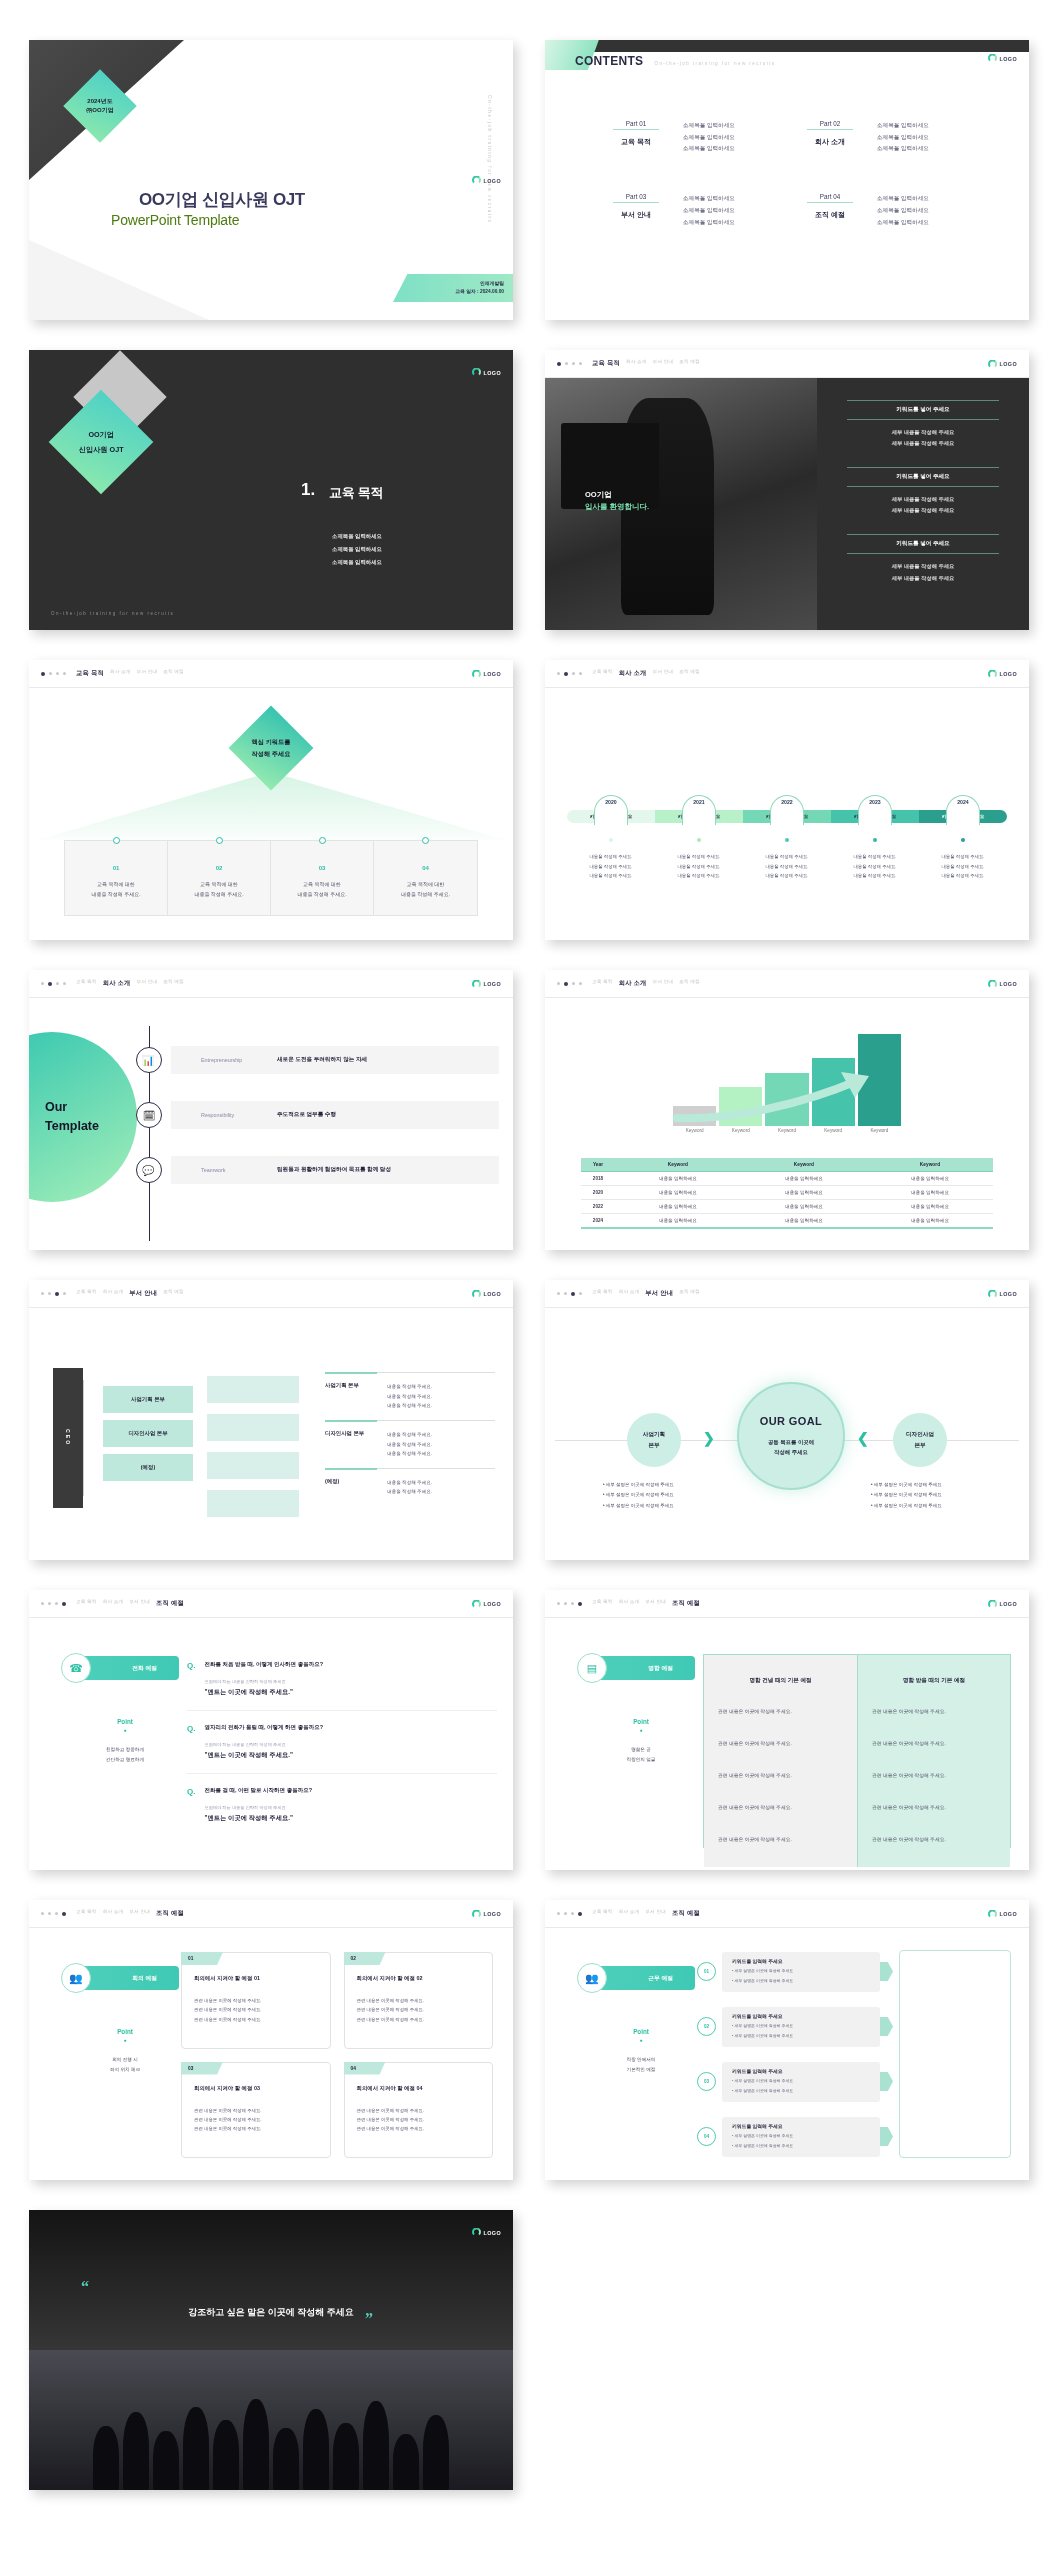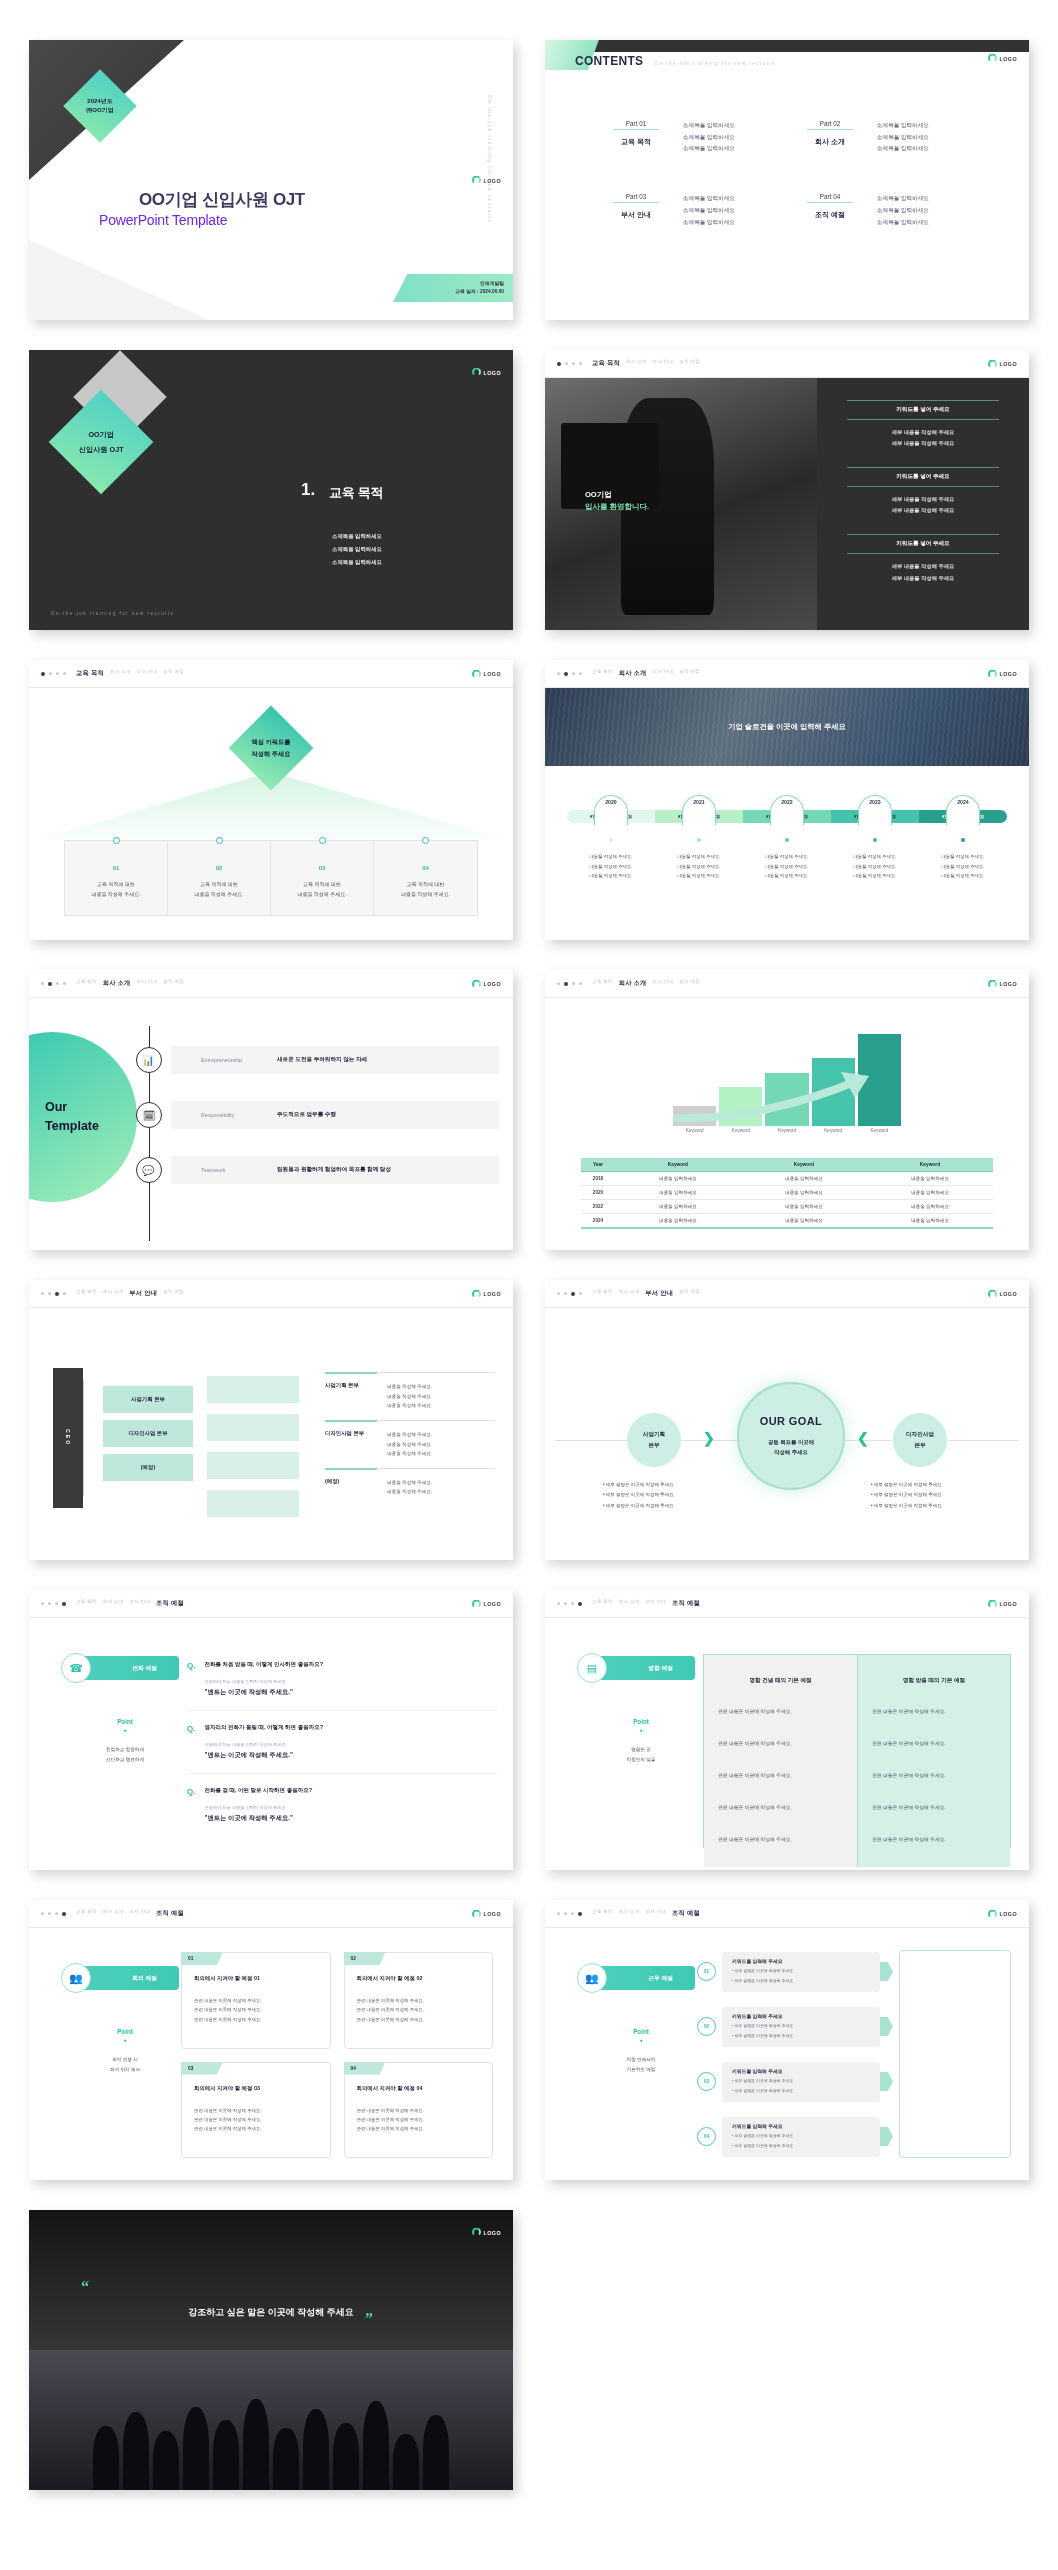--- a/index.html
+++ b/index.html
@@ -50,22 +50,22 @@
   .s1-tri2 { position:absolute; bottom:0; left:0; width:180px; height:80px;
              background:#f4f4f4; clip-path:polygon(0 100%,100% 100%,0 0); }
   .dia { position:absolute; transform:rotate(45deg);
          background:linear-gradient(160deg,#4fd1c5 0%,#8ae8ae 100%); }
   .s1-dia { width:52px; height:52px; left:45px; top:40px;
             display:flex; align-items:center; justify-content:center; }
   .s1-dia-in { transform:rotate(-45deg); text-align:center; font-size:6px;
                font-weight:bold; color:#1d1d2e; line-height:1.45; }
   .s1-t1 { position:absolute; left:70px; top:148px; font-size:17px;
            font-weight:bold; color:#3a3a5c; letter-spacing:-.4px;margin-left:40px; }
-  .s1-t2 { position:absolute; left:70px; top:172px; font-size:14px;
-           color:#6d28d9; letter-spacing:-.2px; }
+  .s1-t2 { position:absolute; left:82px; top:172px; font-size:14px;
+           color:#4d7c0f; letter-spacing:-.2px; }
   .vert { position:absolute; right:21px; top:55px; writing-mode:vertical-rl;
           font-size:4.6px; color:#c6c6c6; letter-spacing:1.6px; }
   .s1-tag { position:absolute; right:0; bottom:18px; width:120px; height:28px;
             background:linear-gradient(90deg,#7fe0c5,#9fe9c6);
             clip-path:polygon(12% 0,100% 0,100% 100%,0 100%);
             display:flex; flex-direction:column; align-items:flex-end;
             justify-content:center; padding-right:9px; }
   .s1-tag div { font-size:4.8px; font-weight:bold; color:#2b2b45; line-height:1.7; }
 
   
@@ -564,23 +564,20 @@
       <span class="navs">
           <span>교육 목적</span>
           <span class="cur">회사 소개</span>
           <span>부서 안내</span>
           <span>조직 예절</span>
         </span>
       <span class="logo">
         <span class="logo-mark"></span>
         <span class="logo-txt">LOGO</span>
       </span>
-    </div>
-    <div class="s6-hero">
-      <span>기업 슬로건을 이곳에 입력해 주세요</span>
     </div>
     <div class="s6-tl">
       <div style="position:relative">
         <div class="s6-arcs" id="s6a">
             <div class="s6-arc">
               <i></i>
               <b>2020</b>
             </div>
             <div class="s6-arc">
               <i></i>

